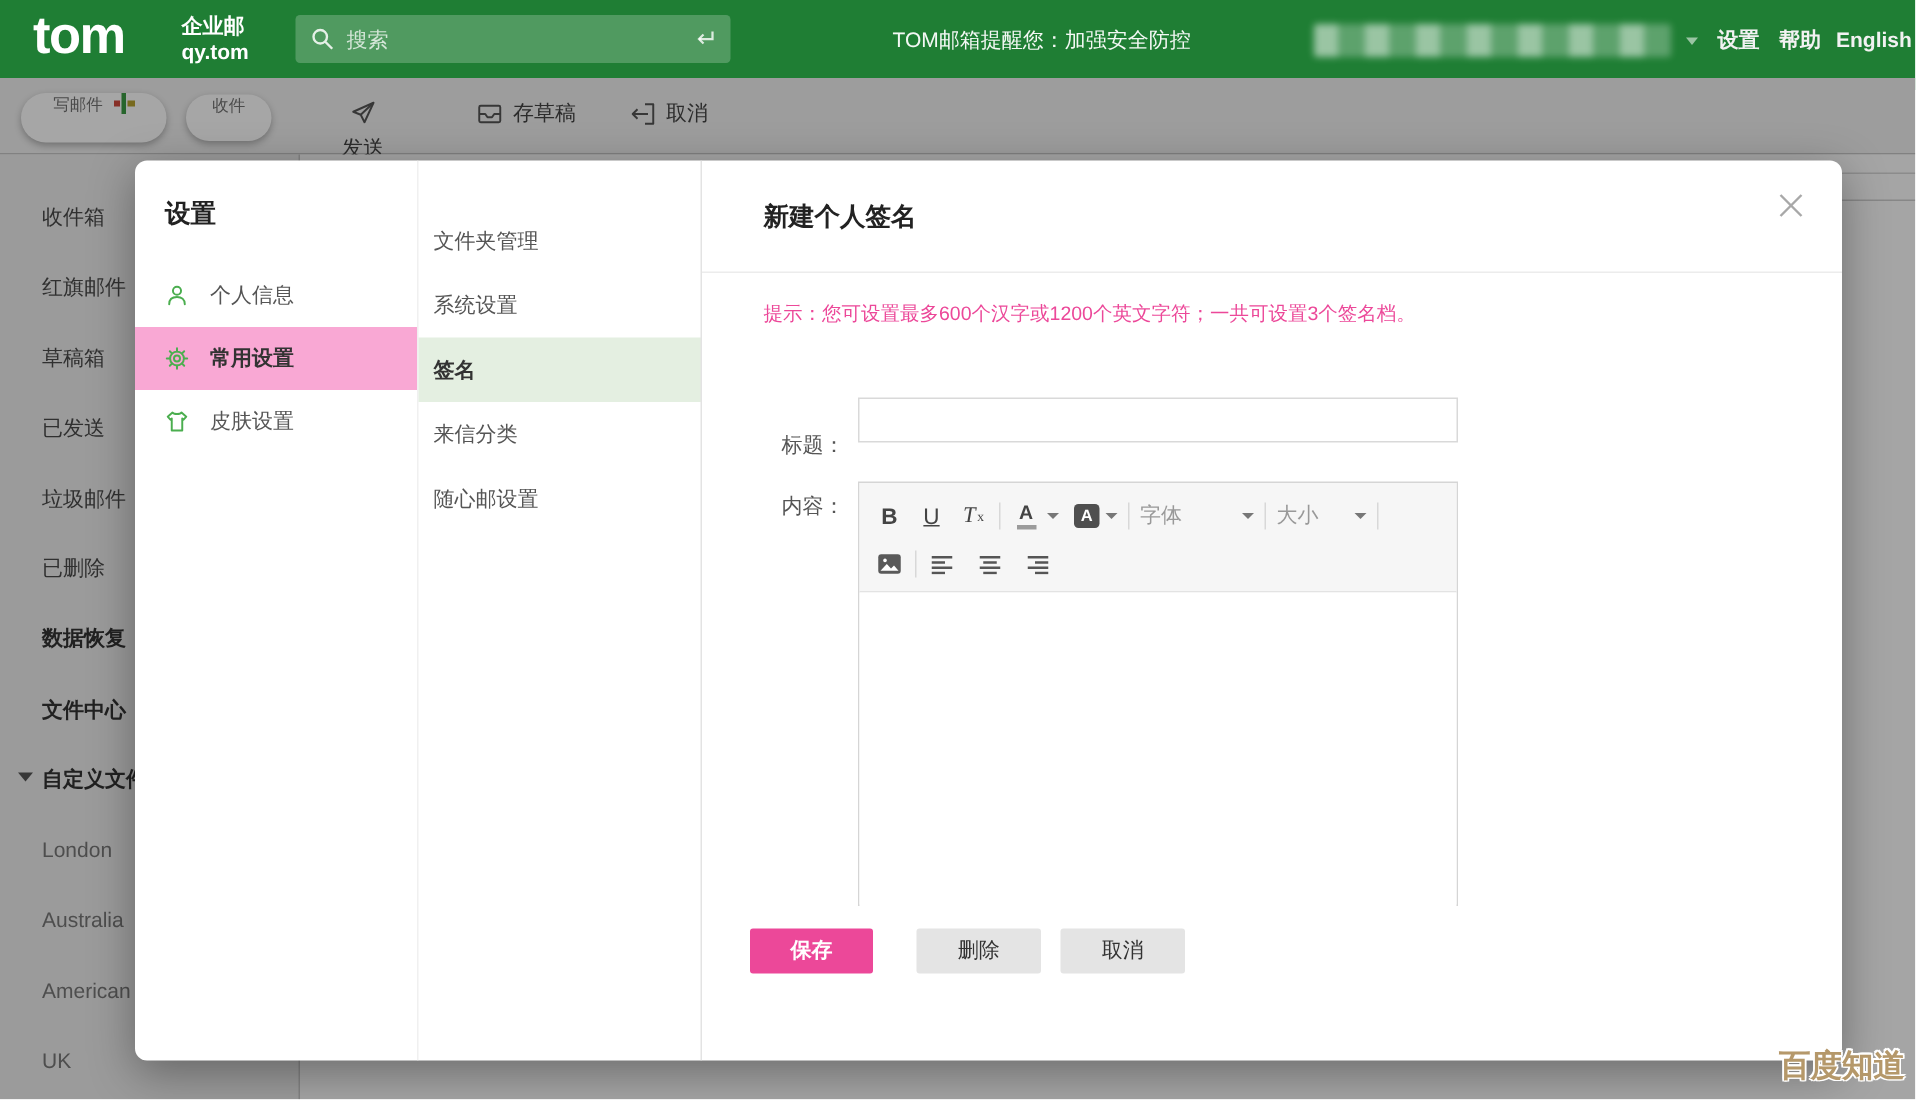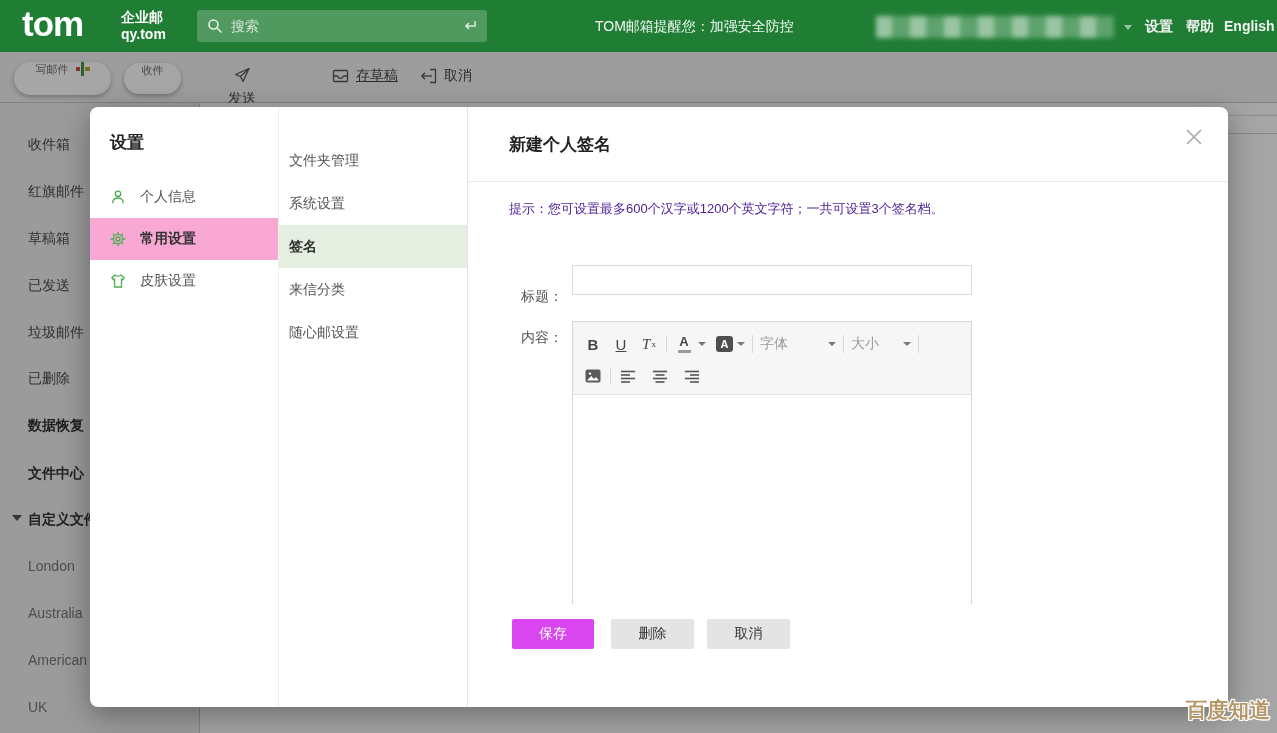--- a/index.html
+++ b/index.html
@@ -27,21 +27,21 @@
   .mailbar { position:absolute; left:0; top:52px; width:1277px; height:51px; background:#f1f1f1; border-bottom:1px solid #c6c6c6; z-index:1; }
   .pill { position:absolute; background:#fff; border-radius:17px; box-shadow:0 2px 5px rgba(0,0,0,0.28); display:flex; align-items:flex-start; justify-content:center; font-size:11px; color:#737373; cursor:pointer; }
   .pill-compose { left:14px; top:10px; width:97px; height:33px; gap:7px; }
   .pill-receive { left:124px; top:11px; width:57px; height:31px; }
   .plus-icon { display:inline-block; width:14px; height:14px; position:relative; }
   .plus-icon i { position:absolute; display:block; }
   .plus-v { left:5.2px; top:0; width:3.6px; height:14px; background:#3d9b44; }
   .plus-l { left:0; top:5.2px; width:4.6px; height:3.6px; background:#d0493c; }
   .plus-r { right:0; top:5.2px; width:4.6px; height:3.6px; background:#b8a431; }
   .mail-action { position:absolute; top:15px; display:flex; align-items:center; gap:7px; font-size:14px; color:#444; cursor:pointer; }
-  .act-send { left:228px;flex-direction:column; } .act-draft { left:332px;text-decoration:underline; } .act-cancel { left:420px; }
+  .act-send { left:228px;flex-direction:column; } .act-draft { left:318px; } .act-cancel { left:420px; }
 
   
   .sidebar { position:absolute; left:0; top:103px; width:200px; height:630px; background:#eeeeee; border-right:1px solid #c9c9c9; z-index:1; }
   .side-item { position:absolute; left:28px; font-size:14px; color:#4a4a4a; white-space:nowrap; cursor:pointer; }
   .side-item.bold { font-weight:bold; color:#333; }
   .side-item.city { color:#787878; }
   .tri-down { position:absolute; left:12px; width:0; height:0; border-left:5px solid transparent; border-right:5px solid transparent; border-top:6px solid #555; }
   .mailarea { position:absolute; left:200px; top:103px; width:1077px; height:630px; background:#fdfdfd; z-index:1; }
   .mailarea .row1 { position:absolute; left:0; top:12px; width:100%; height:0; border-top:1px solid #d8d8d8; }
   .mailarea .row2 { position:absolute; left:0; top:30px; width:100%; height:0; border-top:1px solid #cfcfcf; }
@@ -55,21 +55,21 @@
   .m-col1-title { position:absolute; left:20px; top:24px; font-size:17px; font-weight:bold; color:#222; }
   .m-menu-item { position:absolute; left:0; width:188px; height:42px; display:flex; align-items:center; padding-left:20px; gap:14px; font-size:14px; color:#555; cursor:pointer; }
   .m-menu-item.selected { background:#f9a8d4; font-weight:bold; color:#333; }
   .m-col2 { position:absolute; left:188px; top:0; width:189px; height:100%; border-left:1px solid #f0f0f0; }
   .m-sub-item { position:absolute; left:0; width:189px; height:43px; display:flex; align-items:center; padding-left:10px; font-size:14px; color:#555; cursor:pointer; }
   .m-sub-item.selected { background:#e4efe1; font-weight:bold; color:#333; }
   .m-main { position:absolute; left:377px; top:0; width:761px; height:100%; border-left:1px solid #e3e3e3; }
   .m-title { position:absolute; left:41px; top:26px; font-size:17px; font-weight:bold; color:#222; }
   .m-close { position:absolute; right:24px; top:20px; width:20px; height:20px; cursor:pointer; }
   .m-divider { position:absolute; left:0; top:74px; width:100%; height:0; border-top:1px solid #ececec; }
-  .m-hint { position:absolute; left:41px; top:93px; font-size:13px; color:#4c1d95; }
+  .m-hint { position:absolute; left:41px; top:93px; font-size:13px; color:#ec4899; }
 
   .f-label { position:absolute; left:53px; font-size:14px; color:#555; }
   .lbl-title { top:181px; }
   .lbl-content { top:222px; }
   .title-input { position:absolute; left:104px; top:158px; width:400px; height:30px; border:1px solid #d9d9d9; outline:none; font-size:14px; padding:0 8px; font-family:inherit; color:#333; }
 
   .editor { position:absolute; left:104px; top:214px; width:400px; height:283px; border:1px solid #d5d5d5; background:#fff; }
   .e-toolbar { position:absolute; left:0; top:0; width:100%; height:73px; background:#f6f6f6; border-bottom:1px solid #e3e3e3; padding:6px 10px 0; }
   .e-row { display:flex; align-items:center; height:32px; }
   .ebtn { display:flex; align-items:center; justify-content:center; min-width:20px; height:22px; cursor:pointer; color:#444; }
@@ -80,21 +80,21 @@
   .e-clear sub { font-size:9px; font-style:normal; margin-left:1px; }
   .e-color { flex-direction:column; line-height:1; gap:2px; font-weight:bold; font-size:13px; }
   .e-color .bar { display:block; width:13px; height:3px; background:#9b9b9b; }
   .caret { width:0; height:0; border-left:4px solid transparent; border-right:4px solid transparent; border-top:4px solid #777; margin-left:4px; }
   .e-bgbox { width:17px; height:16px; background:#4f4f4f; border-radius:3px; color:#fff; font-size:11px; font-weight:bold; display:flex; align-items:center; justify-content:center; }
   .e-select { display:flex; align-items:center; justify-content:space-between; font-size:14px; color:#999; cursor:pointer; }
   .e-font { width:76px; } .e-size { width:60px; }
   .e-content { position:absolute; left:0; top:73px; width:100%; height:209px; background:#fff; outline:none; }
 
   .btn { position:absolute; top:512px; height:30px; border:none; border-radius:2px; font-size:14px; font-family:inherit; cursor:pointer; }
-  .btn-save { left:44px; width:82px; background:#d946ef; color:#fff; font-weight:normal; }
+  .btn-save { left:32px; width:82px; background:#ec4899; color:#fff; font-weight:bold; }
   .btn-delete { left:143px; width:83px; background:#e4e4e4; color:#333; }
   .btn-cancel { left:239px; width:83px; background:#e4e4e4; color:#333; }
 
   
   .watermark { position:absolute; right:7px; bottom:9px; z-index:40; font-size:21px; font-weight:bold; color:#b5986a;
     text-shadow:-1px -1px 0 #fff, 1px -1px 0 #fff, -1px 1px 0 #fff, 1px 1px 0 #fff, 0 -1px 0 #fff, 0 1px 0 #fff, -1px 0 0 #fff, 1px 0 0 #fff; }
 </style>
 </head>
 <body>
 

